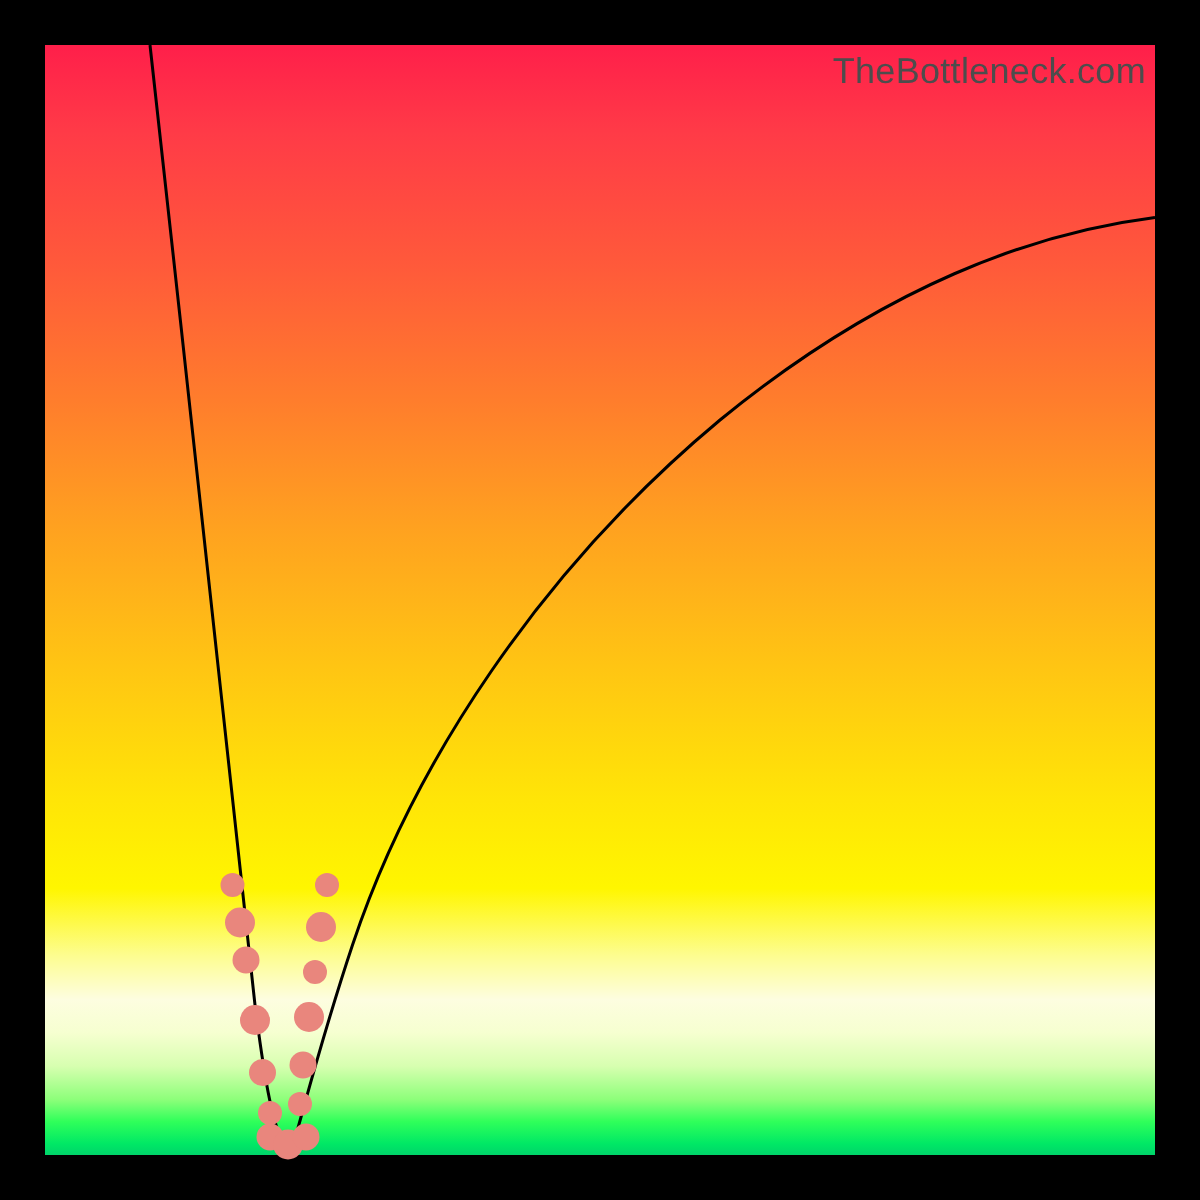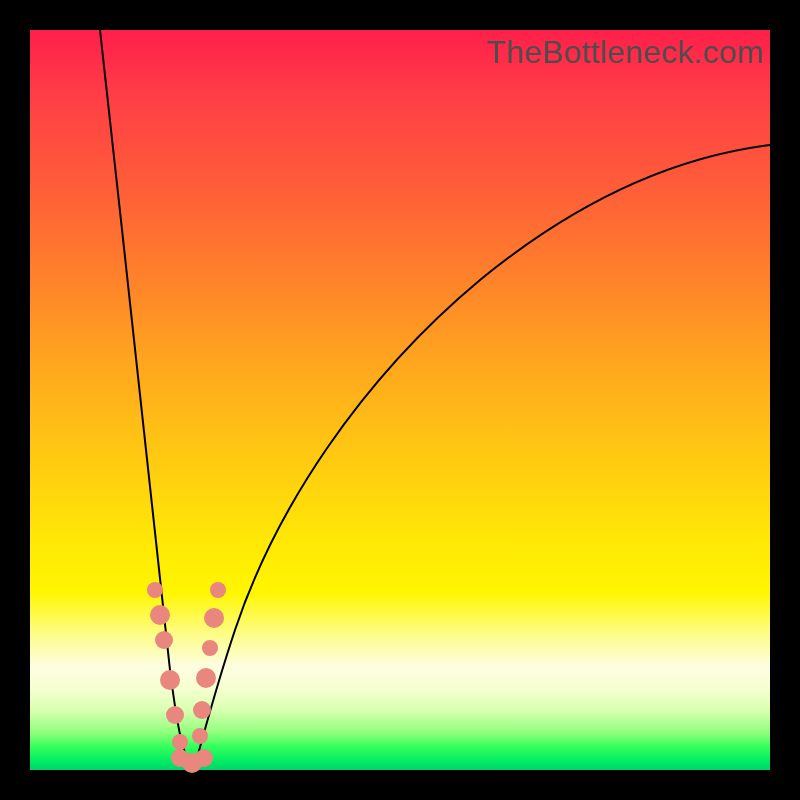--- a/index.html
+++ b/index.html
@@ -41,21 +41,21 @@
       #8dff7a 95%,
       #2fff5a 97%,
       #00e865 99%,
       #00d46a 100%
     );
   }
   .watermark {
     position: absolute;
     top: 4px;
     right: 6px;
-    font-size: 32px;
+    font-size: 24px;
     font-weight: 500;
     color: #4d4d4d;
     letter-spacing: 0.2px;
     user-select: none;
   }
   svg.curves {
     position: absolute;
     left: 0;
     top: 0;
     width: 740px;

